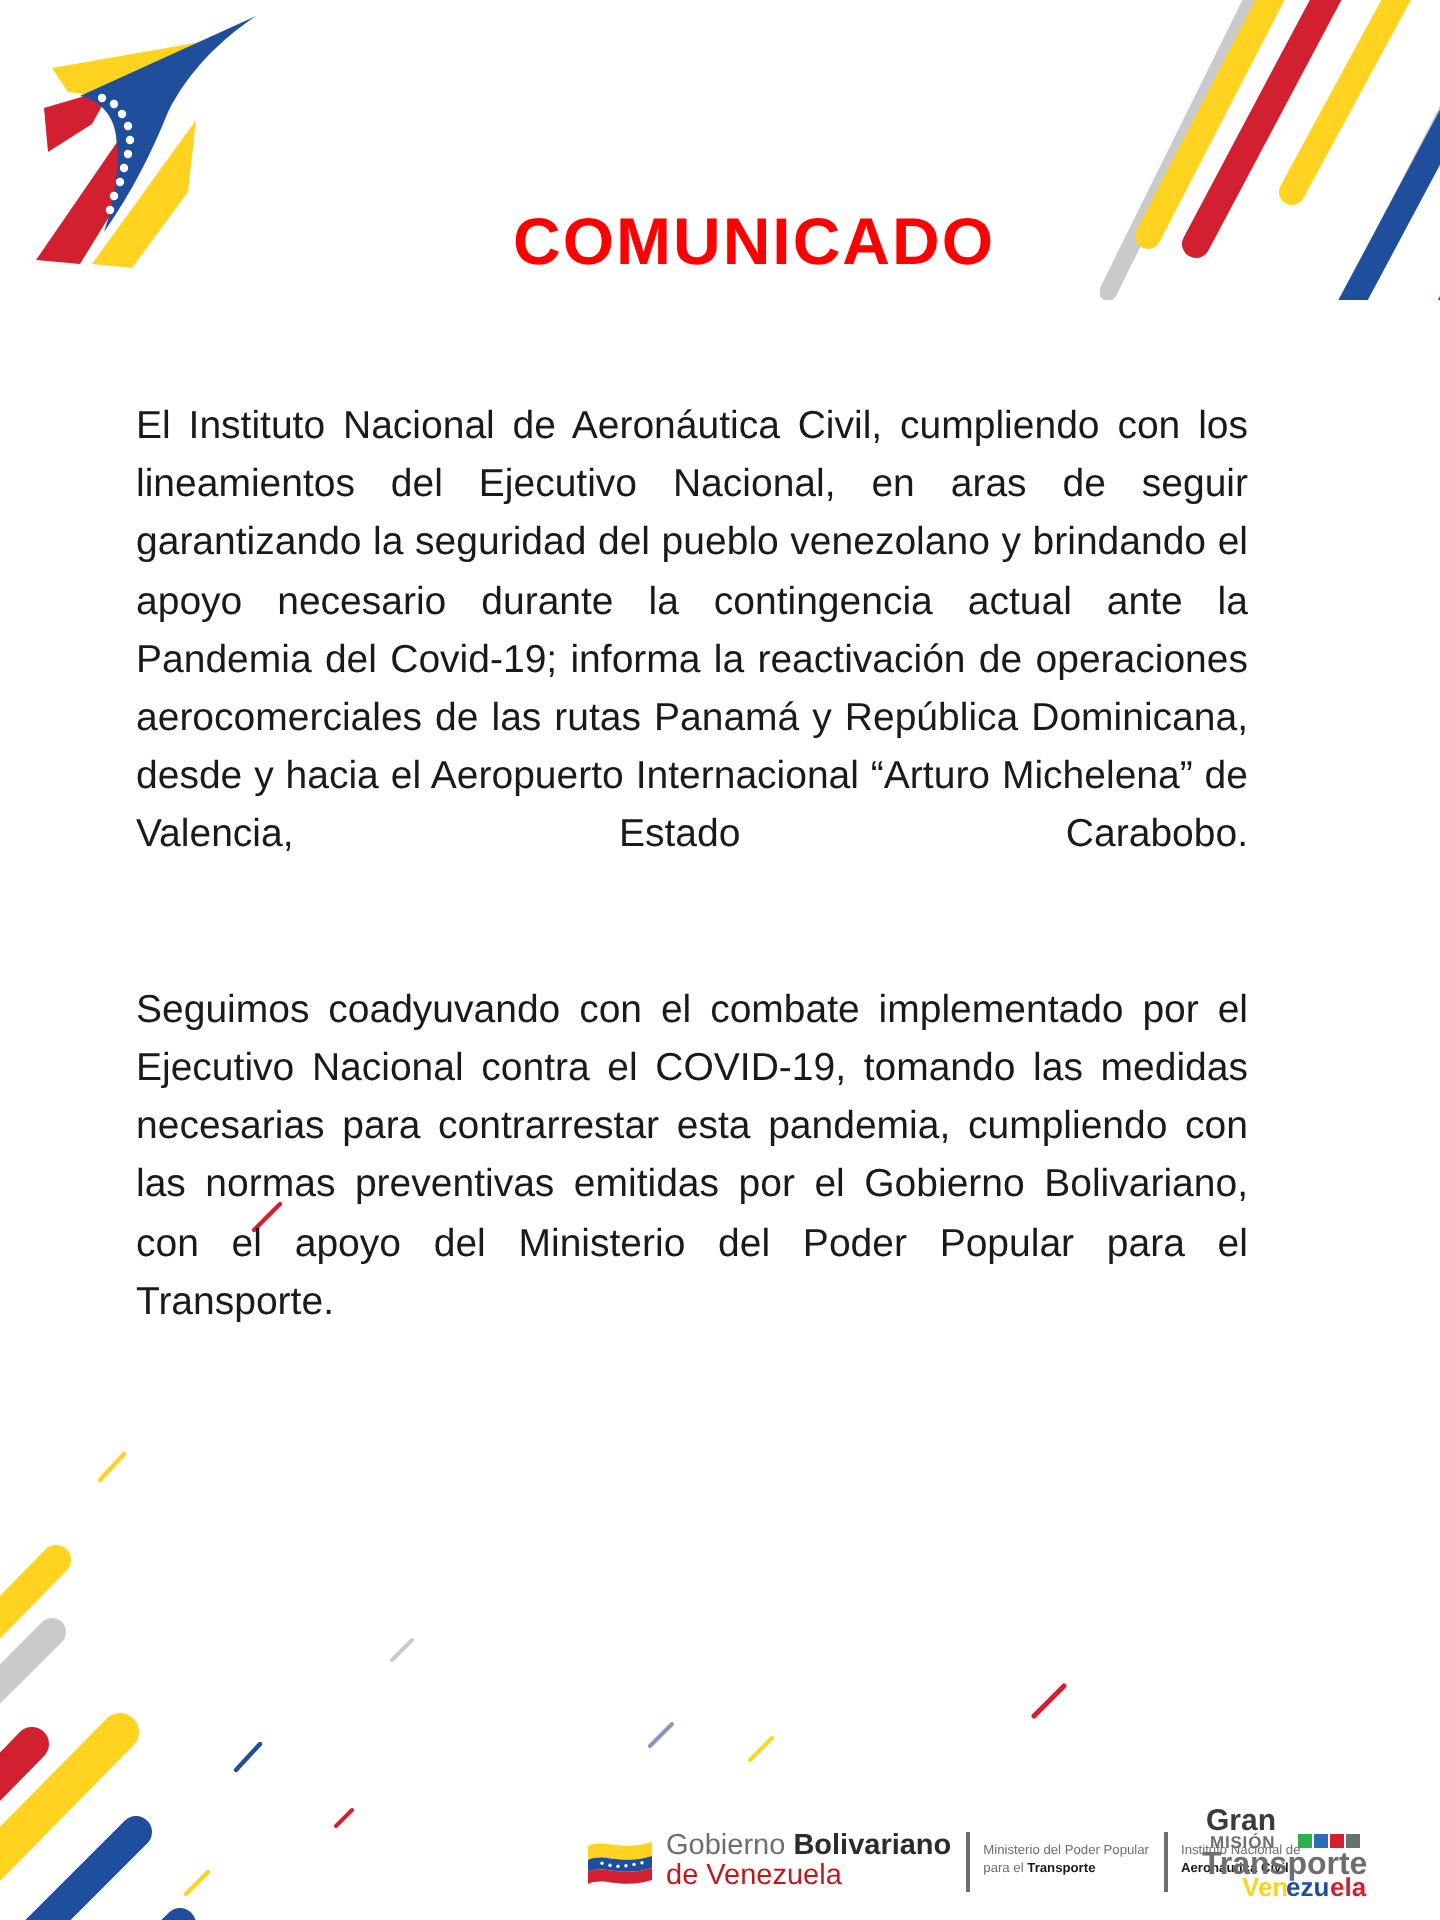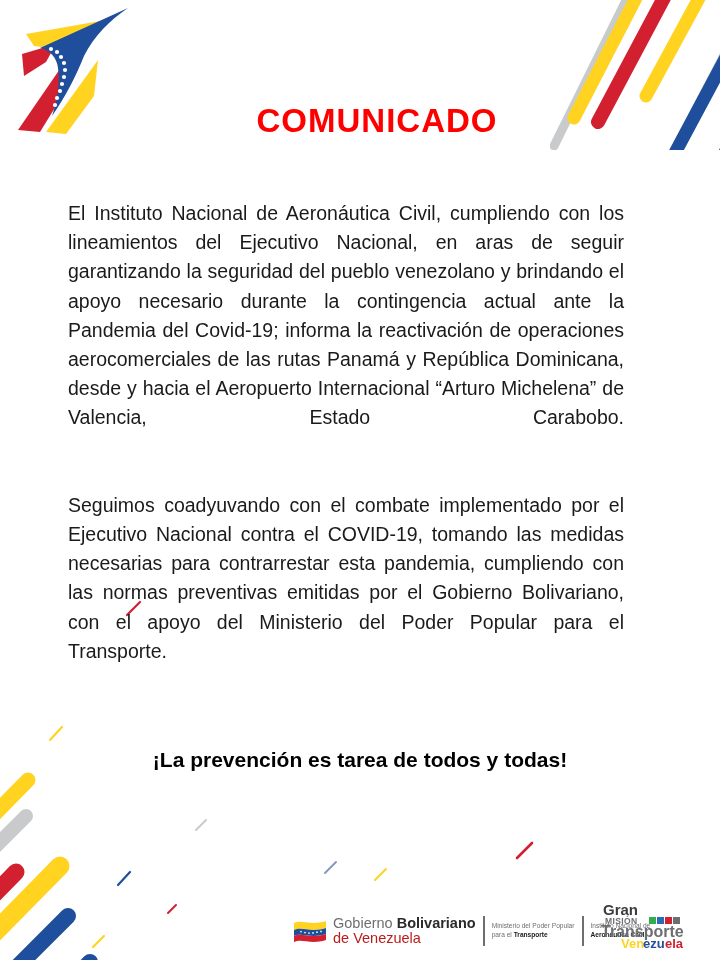--- a/index.html
+++ b/index.html
@@ -156,21 +156,20 @@
     </svg>
   </div>
 
   <div class="title">COMUNICADO</div>
 
   <div class="body-wrap">
     <p class="para">El Instituto Nacional de Aeronáutica Civil, cumpliendo con los lineamientos del Ejecutivo Nacional, en aras de seguir garantizando la seguridad del pueblo venezolano y brindando el apoyo necesario durante la contingencia actual ante la Pandemia del Covid-19; informa la reactivación de operaciones aerocomerciales de las rutas Panamá y República Dominicana, desde y hacia el Aeropuerto Internacional “Arturo Michelena” de Valencia, Estado Carabobo.</p>
     <p class="para">Seguimos coadyuvando con el combate implementado por el Ejecutivo Nacional contra el COVID-19, tomando las medidas necesarias para contrarrestar esta pandemia, cumpliendo con las normas preventivas emitidas por el Gobierno Bolivariano, con el apoyo del Ministerio del Poder Popular para el Transporte.</p>
   </div>
 
-  <div class="tagline">¡La prevención es tarea de todos y todas!</div>
 
   <div class="footer">
 
     <div class="gob-block">
 
       <span class="gob-flag">
         <svg viewBox="0 0 34 26" width="34" height="26" xmlns="http://www.w3.org/2000/svg">
           <path d="M1,5 C9,1 17,8 33,3 L33,10 C17,15 9,8 1,12 Z" fill="#FFD320"></path>
           <path d="M1,12 C9,8 17,15 33,10 L33,16 C17,21 9,14 1,18 Z" fill="#1F4E9C"></path>
           <path d="M1,18 C9,14 17,21 33,16 L33,22 C17,27 9,20 1,24 Z" fill="#D32030"></path>

